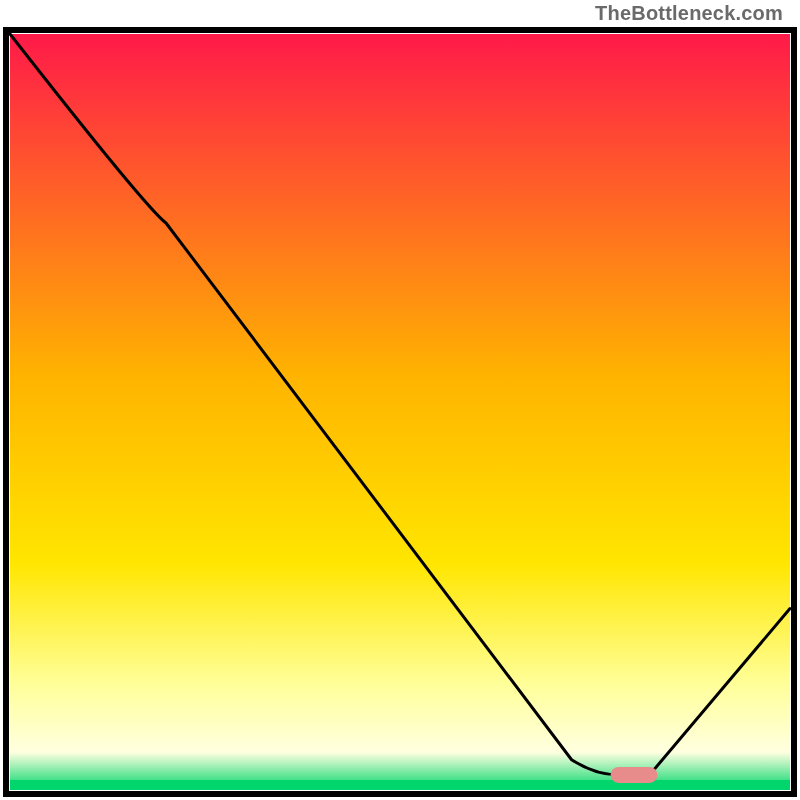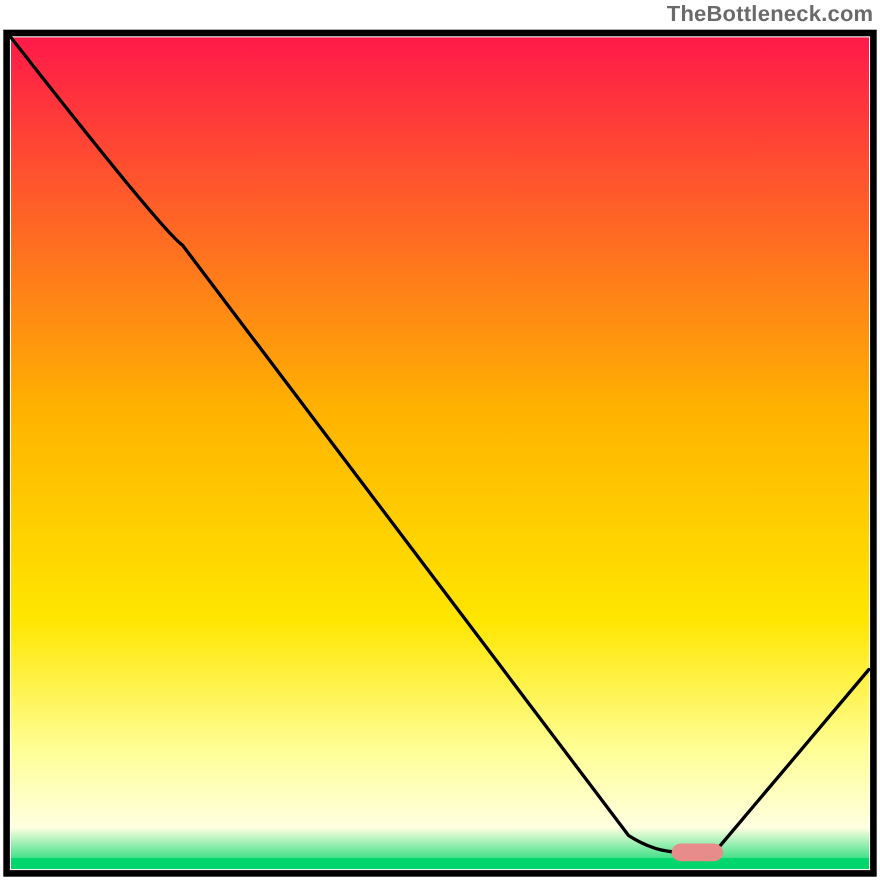--- a/index.html
+++ b/index.html
@@ -12,21 +12,21 @@
     font-family: Arial, Helvetica, sans-serif;
   }
   .container {
     position: relative;
     width: 800px;
     height: 800px;
   }
   .watermark {
     position: absolute;
     top: 2px;
-    right: 6px;
+    right: 17px;
     font-size: 20px;
     font-weight: 600;
     color: #6a6a6a;
     letter-spacing: 0.2px;
   }
   svg {
     display: block;
   }
 </style>
 </head>

